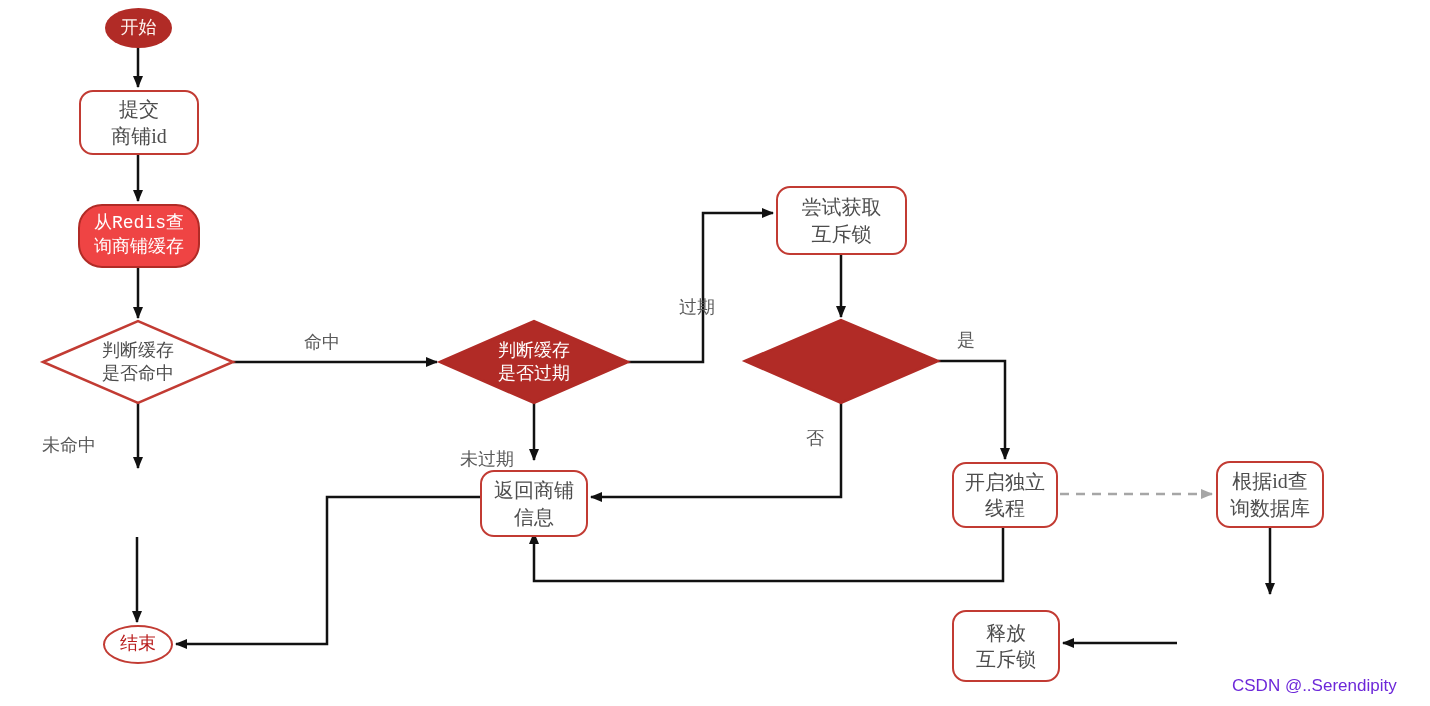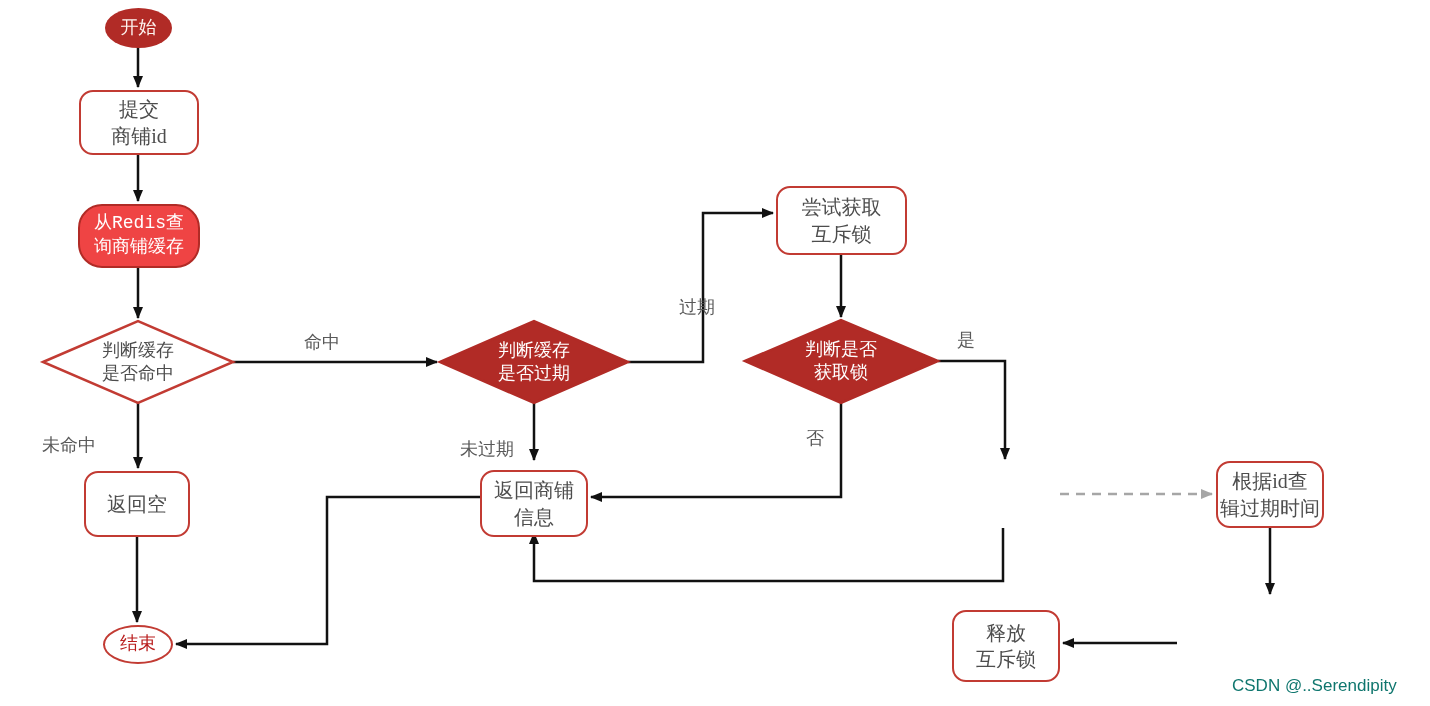--- a/index.html
+++ b/index.html
@@ -65,21 +65,21 @@
   .edge-label{
     position:absolute;
     color:#595959;
     font-family:"Liberation Serif",serif;
     font-size:18px;
     white-space:nowrap;
   }
   .watermark{
     position:absolute;
     left:1232px;top:676px;
-    color:#0f766e;
+    color:#6d28d9;
     font-family:"Liberation Sans",sans-serif;
     font-size:17px;
     white-space:nowrap;
   }
 </style>
 </head>
 <body>
 
 <div id="canvas">
 
@@ -119,46 +119,45 @@
 
   <div class="node rect-white" style="left:79px;top:90px;width:120px;height:65px;">提交
 商铺id</div>
 
   <div class="node rect-red" style="left:78px;top:204px;width:122px;height:64px;">从Redis查
 询商铺缓存</div>
 
   <div class="diamond-text dark" style="left:68px;top:326px;width:140px;height:72px;">判断缓存
 是否命中</div>
 
-  <div class="node rect-white" style="left:84px;top:471px;width:106px;height:66px;">返回空</div>
 
   <div class="diamond-text white" style="left:464px;top:326px;width:140px;height:72px;">判断缓存
 是否过期</div>
 
   <div class="node rect-white" style="left:480px;top:470px;width:108px;height:67px;">返回商铺
 信息</div>
 
   <div class="node rect-white" style="left:776px;top:186px;width:131px;height:69px;">尝试获取
 互斥锁</div>
 
-  <div class="diamond-text white" style="left:771px;top:325px;width:140px;height:72px;">判断是否
-获取锁</div>
 
+  <div class="node rect-white" style="left:952px;top:462px;width:106px;height:66px;">开启独立
+线程</div>
 
   <div class="node rect-white" style="left:1216px;top:461px;width:108px;height:67px;">根据id查
-辑过期时间</div>
+询数据库</div>
 
 
   <div class="node rect-white" style="left:952px;top:610px;width:108px;height:72px;">释放
 互斥锁</div>
 
   <div class="node ellipse ellipse-end" style="left:103px;top:625px;width:70px;height:39px;">结束</div>
 
   <div class="edge-label" style="left:304px;top:330px;text-align:center;">命中</div>
   <div class="edge-label" style="left:42px;top:433px;">未命中</div>
   <div class="edge-label" style="left:645px;top:295px;margin-left:34px;">过期</div>
-  <div class="edge-label" style="left:460px;top:437px;">未过期</div>
+  <div class="edge-label" style="left:460px;top:447px;">未过期</div>
   <div class="edge-label" style="left:957px;top:328px;">是</div>
   <div class="edge-label" style="left:806px;top:426px;">否</div>
 
   <div class="watermark">CSDN @..Serendipity</div>
 
 </div>
 
 </body></html>

